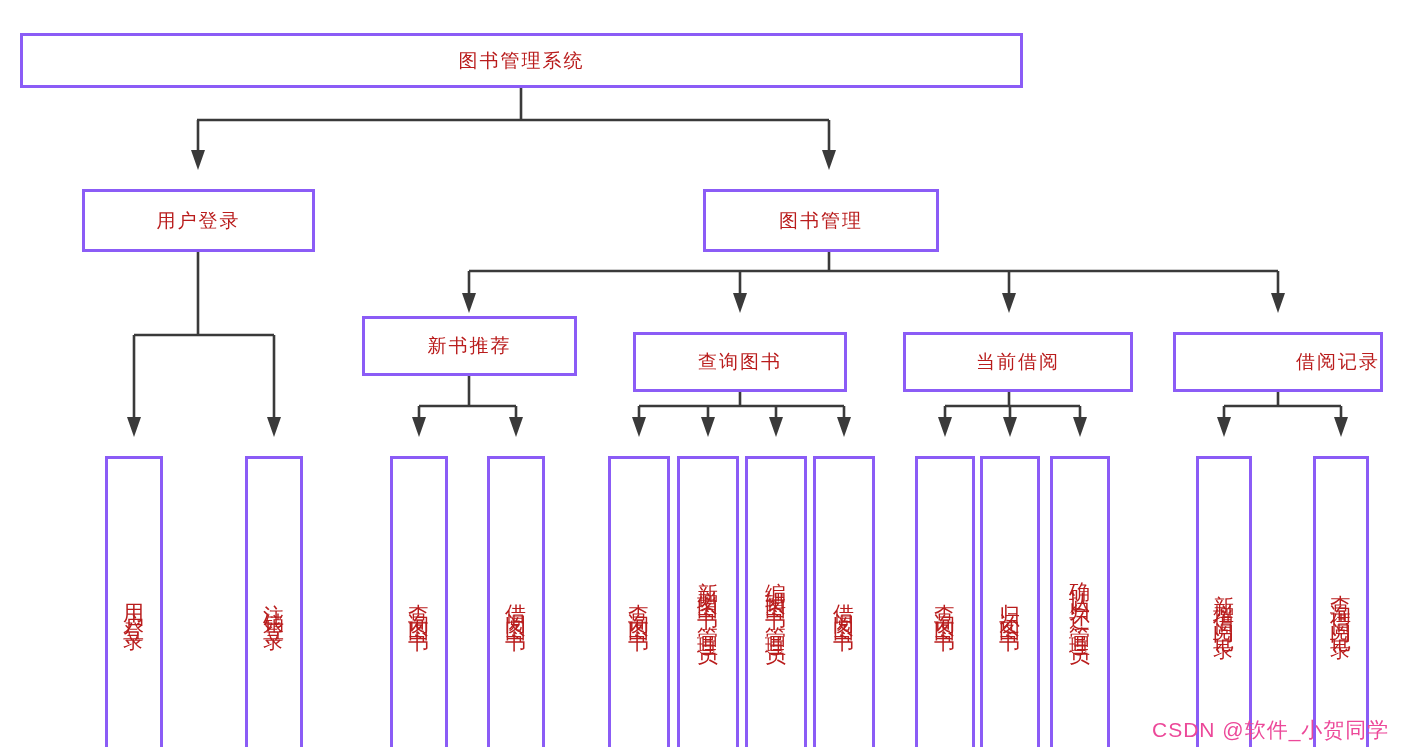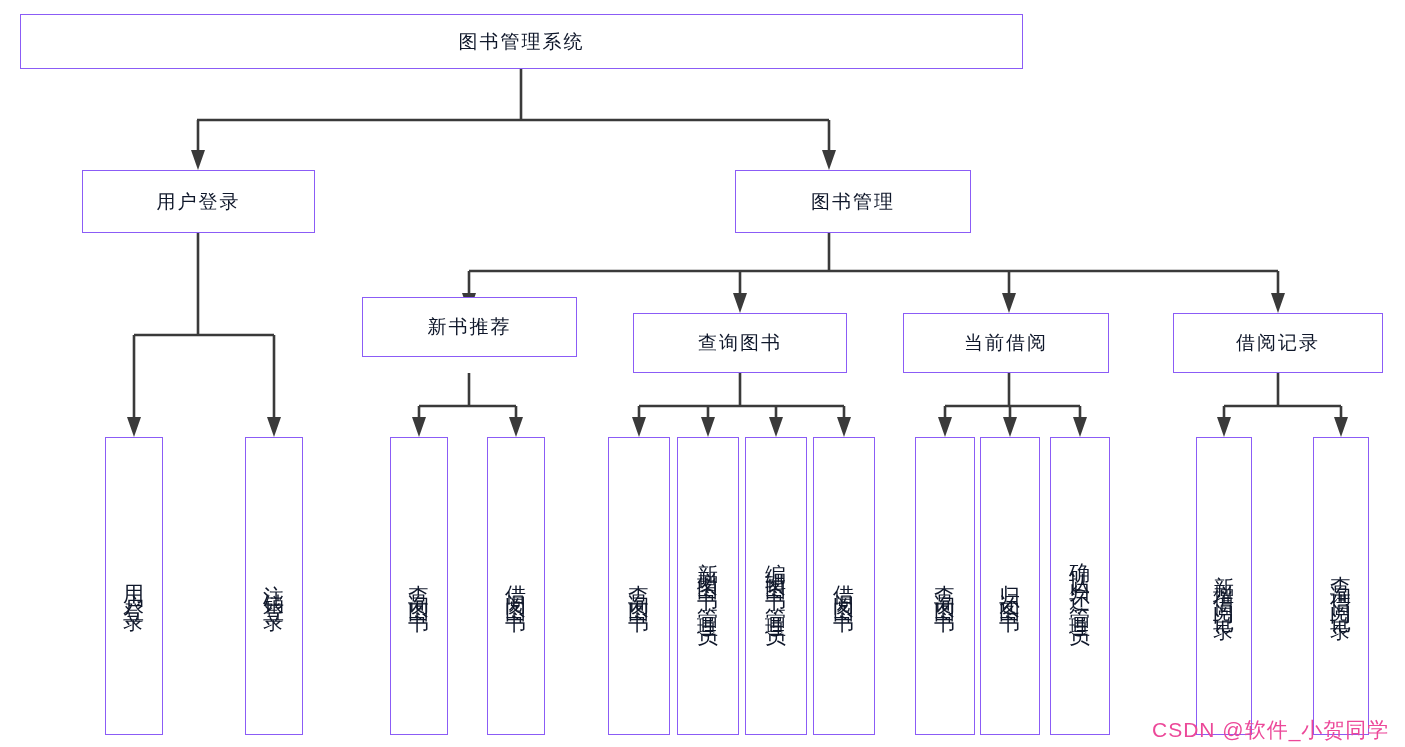--- a/index.html
+++ b/index.html
@@ -2,23 +2,24 @@
 <html><head>
 <meta charset="utf-8">
 <style>
   html,body { margin:0; padding:0; background:#ffffff; }
   #stage {
     position:relative; width:1405px; height:747px; background:#ffffff;
     font-family:"Liberation Sans","DejaVu Sans",sans-serif; overflow:hidden;
   }
   #connectors { position:absolute; left:0; top:0; width:1405px; height:747px; }
   .box {
-    position:absolute; background:#ffffff; border:1px solid #8b5cf6;
+    position:absolute; background:#ffffff; border:3px solid #8b5cf6;
     box-sizing:border-box; display:flex; align-items:center; justify-content:center;
-    color:#0f172a;
+    color:#b91c1c;
+    margin-top:19px;
   }
   .hlabel { font-size:19px; letter-spacing:2px; white-space:nowrap; }
   .leaf .vlabel {
     writing-mode:vertical-rl; text-orientation:mixed;
     font-size:21px; letter-spacing:9px; line-height:1; white-space:nowrap;
   }
   .watermark {
     position:absolute; left:1152px; top:716px; width:250px;
     font-size:21px; color:#ec4899; letter-spacing:1px; white-space:nowrap;
   }
@@ -93,34 +94,34 @@
     </g>
   </svg>
 
   <div class="box" style="left:20px;top:14px;width:1003px;height:55px;">
     <span class="hlabel">图书管理系统</span>
   </div>
 
   <div class="box" style="left:82px;top:170px;width:233px;height:63px;">
     <span class="hlabel">用户登录</span>
   </div>
-  <div class="box" style="left:735px;top:170px;width:236px;height:63px;">
+  <div class="box" style="left:703px;top:170px;width:236px;height:63px;">
     <span class="hlabel">图书管理</span>
   </div>
 
   <div class="box" style="left:362px;top:297px;width:215px;height:60px;">
     <span class="hlabel">新书推荐</span>
   </div>
   <div class="box" style="left:633px;top:313px;width:214px;height:60px;">
     <span class="hlabel">查询图书</span>
   </div>
-  <div class="box" style="left:903px;top:313px;width:206px;height:60px;">
+  <div class="box" style="left:903px;top:313px;width:230px;height:60px;">
     <span class="hlabel">当前借阅</span>
   </div>
-  <div class="box" style="left:1173px;top:313px;width:210px;height:60px;">
+  <div class="box" style="left:1173px;top:313px;width:210px;height:60px;justify-content:flex-end;">
     <span class="hlabel">借阅记录</span>
   </div>
 
   <div class="box leaf" style="left:105px;top:437px;width:58px;height:298px;">
     <span class="vlabel">用户登录</span>
   </div>
   <div class="box leaf" style="left:245px;top:437px;width:58px;height:298px;">
     <span class="vlabel">注销登录</span>
   </div>
   <div class="box leaf" style="left:390px;top:437px;width:58px;height:298px;">

